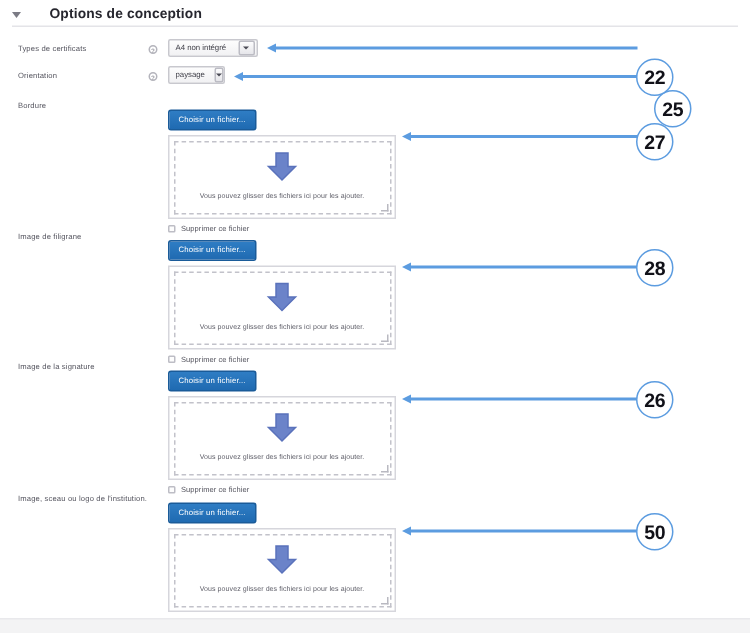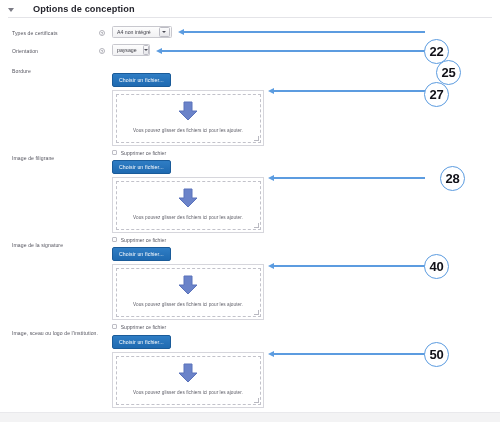--- a/index.html
+++ b/index.html
@@ -362,18 +362,18 @@
       <span class="shaft"></span>
   </div>
   <div class="arrow" style="left:268px; top:349.5px; width:157px;">
     <span class="head"></span>
       <span class="shaft"></span>
   </div>
 
   <div class="callout" style="left:436px; top:20px;margin-top:40px;">25</div>
   <div class="callout" style="left:424px; top:39px;">22</div>
   <div class="callout" style="left:424px; top:82px;">27</div>
-  <div class="callout" style="left:424px; top:166px;margin-left:16px;">28</div>
-  <div class="callout" style="left:424px; top:254px;">40</div>
+  <div class="callout" style="left:424px; top:166px;">28</div>
+  <div class="callout" style="left:424px; top:254px;">26</div>
   <div class="callout" style="left:424px; top:342px;">50</div>
 
   <div class="footer-strip"></div>
 </div>
 
 </body></html>

